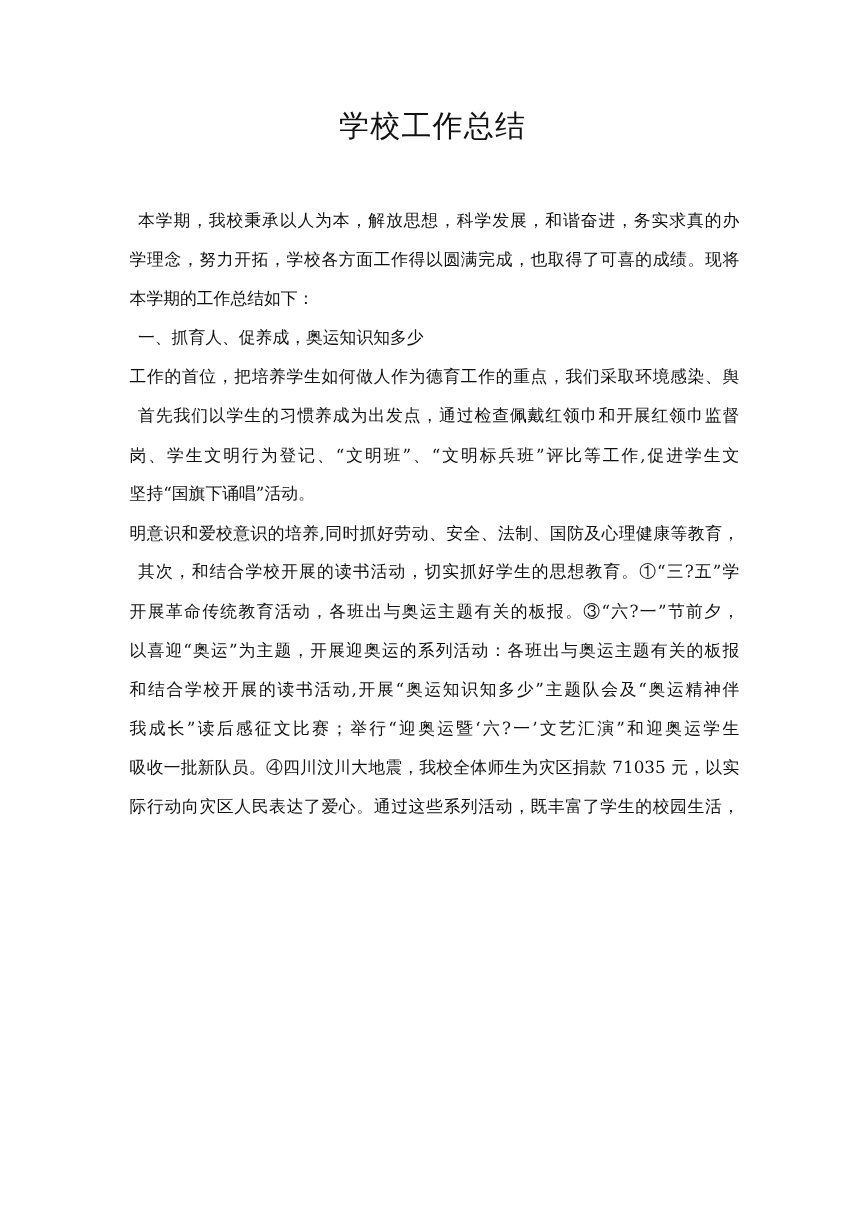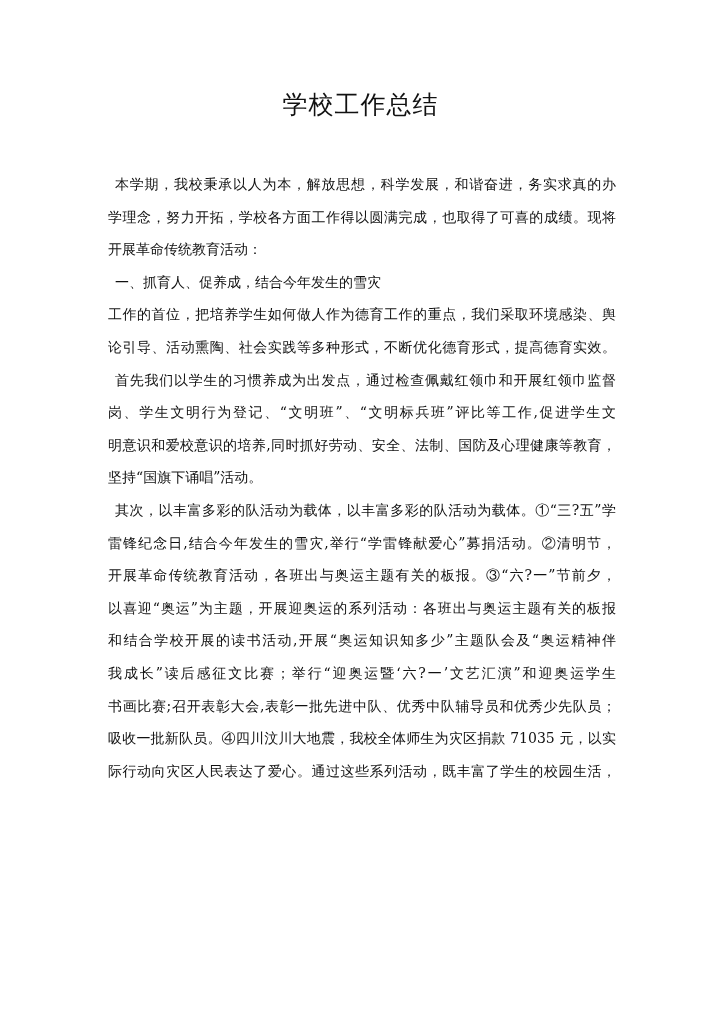--- a/index.html
+++ b/index.html
@@ -16,31 +16,28 @@
   .line.indent { padding-left: 7px; }
 </style>
 </head>
 <body>
 
 <div class="page">
   <div class="title">学校工作总结</div>
   <div class="body-text" id="body-text">
       <div class="line indent">本学期，我校秉承以人为本，解放思想，科学发展，和谐奋进，务实求真的办</div>
       <div class="line">学理念，努力开拓，学校各方面工作得以圆满完成，也取得了可喜的成绩。现将</div>
-      <div class="line last">开展革命传统教育活动：</div>
-      <div class="line indent last">一、抓育人、促养成，结合今年发生的雪灾</div>
+      <div class="line last">本学期的工作总结如下：</div>
+      <div class="line indent last">一、抓育人、促养成，奥运知识知多少</div>
       <div class="line">工作的首位，把培养学生如何做人作为德育工作的重点，我们采取环境感染、舆</div>
-      <div class="line">论引导、活动熏陶、社会实践等多种形式，不断优化德育形式，提高德育实效。</div>
       <div class="line indent">首先我们以学生的习惯养成为出发点，通过检查佩戴红领巾和开展红领巾监督</div>
       <div class="line">岗、学生文明行为登记、“文明班”、“文明标兵班”评比等工作,促进学生文</div>
+      <div class="line last">坚持“国旗下诵唱”活动。</div>
       <div class="line">明意识和爱校意识的培养,同时抓好劳动、安全、法制、国防及心理健康等教育，</div>
-      <div class="line last">坚持“国旗下诵唱”活动。</div>
-      <div class="line indent">其次，以丰富多彩的队活动为载体，以丰富多彩的队活动为载体。①“三?五”学</div>
-      <div class="line">雷锋纪念日,结合今年发生的雪灾,举行“学雷锋献爱心”募捐活动。②清明节，</div>
+      <div class="line indent">其次，和结合学校开展的读书活动，切实抓好学生的思想教育。①“三?五”学</div>
       <div class="line">开展革命传统教育活动，各班出与奥运主题有关的板报。③“六?一”节前夕，</div>
       <div class="line">以喜迎“奥运”为主题，开展迎奥运的系列活动：各班出与奥运主题有关的板报</div>
       <div class="line">和结合学校开展的读书活动,开展“奥运知识知多少”主题队会及“奥运精神伴</div>
       <div class="line">我成长”读后感征文比赛；举行“迎奥运暨‘六?一’文艺汇演”和迎奥运学生</div>
-      <div class="line">书画比赛;召开表彰大会,表彰一批先进中队、优秀中队辅导员和优秀少先队员；</div>
       <div class="line">吸收一批新队员。④四川汶川大地震，我校全体师生为灾区捐款 71035 元，以实</div>
       <div class="line">际行动向灾区人民表达了爱心。通过这些系列活动，既丰富了学生的校园生活，</div>
     </div>
 </div>
 
 </body></html>

